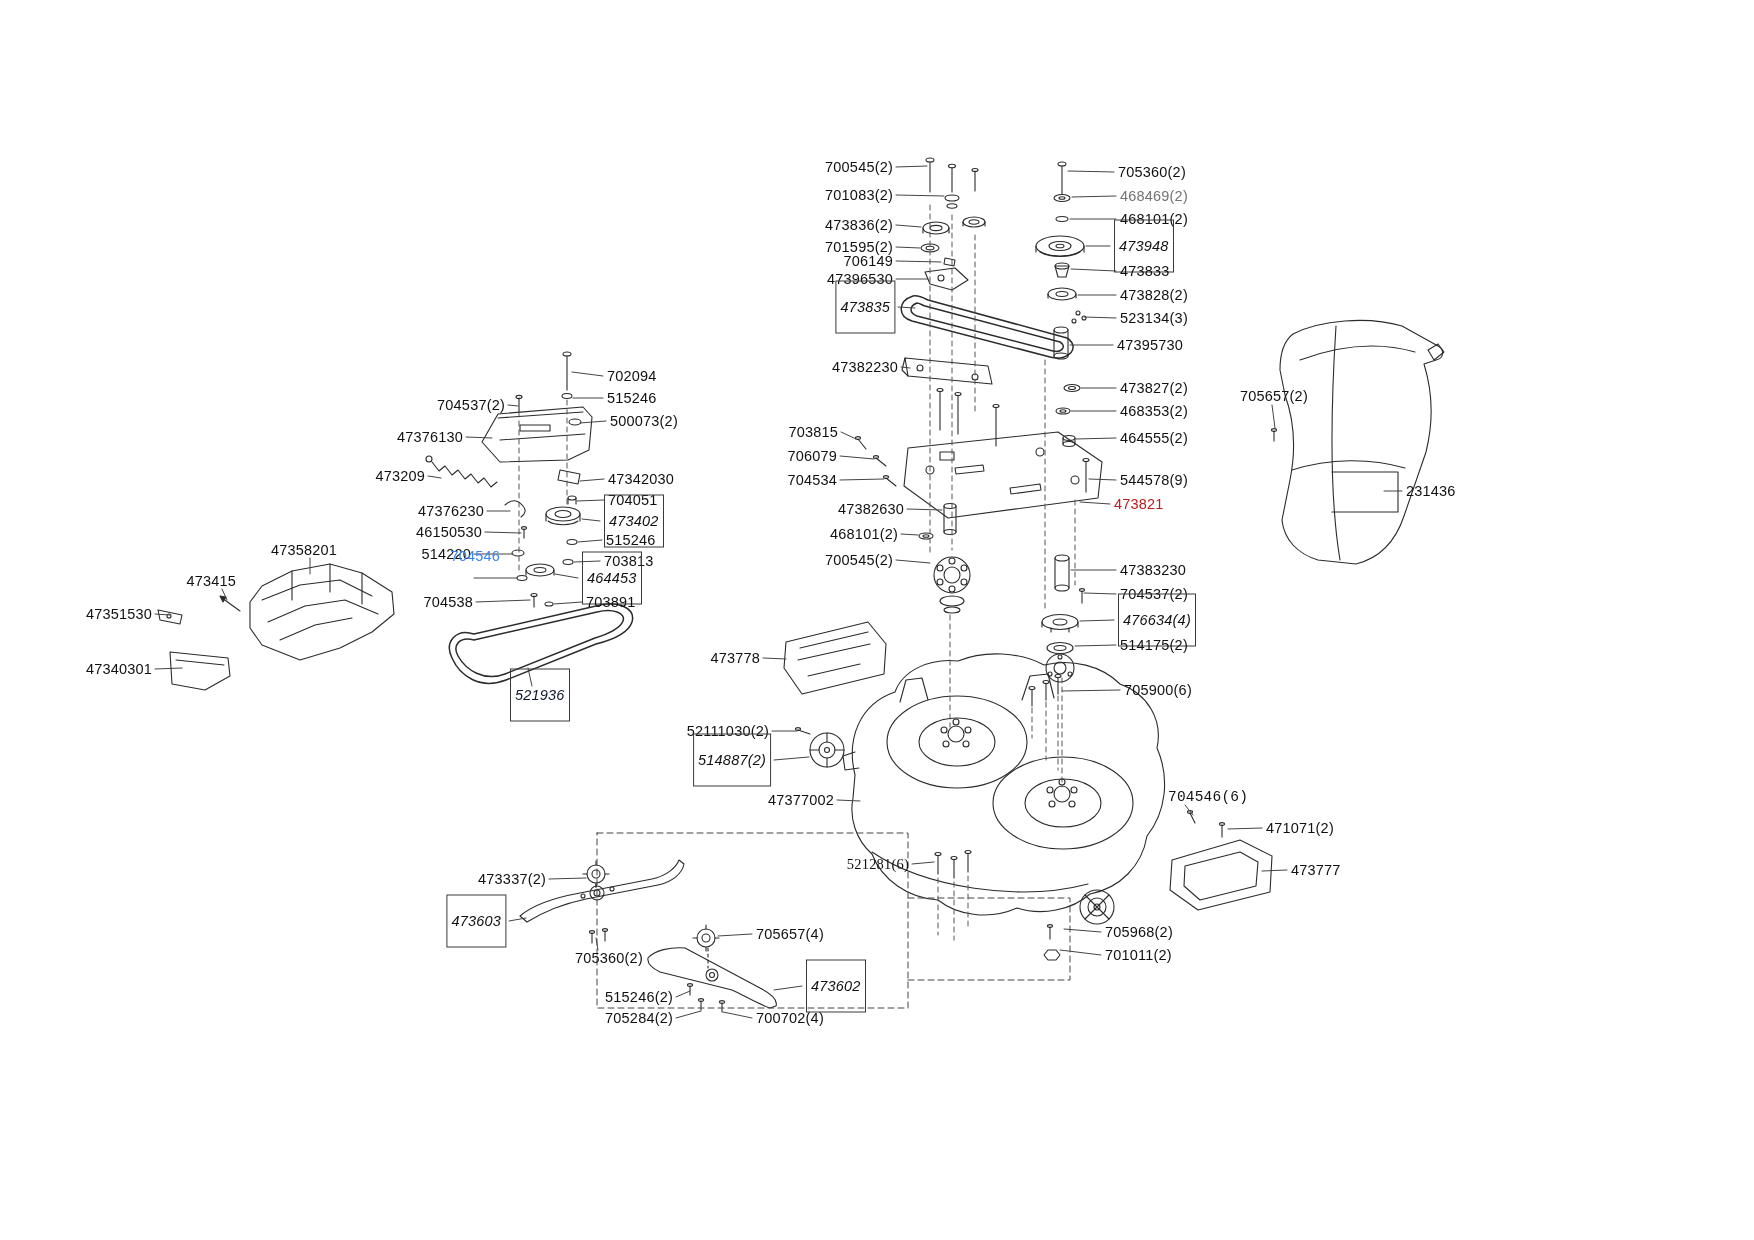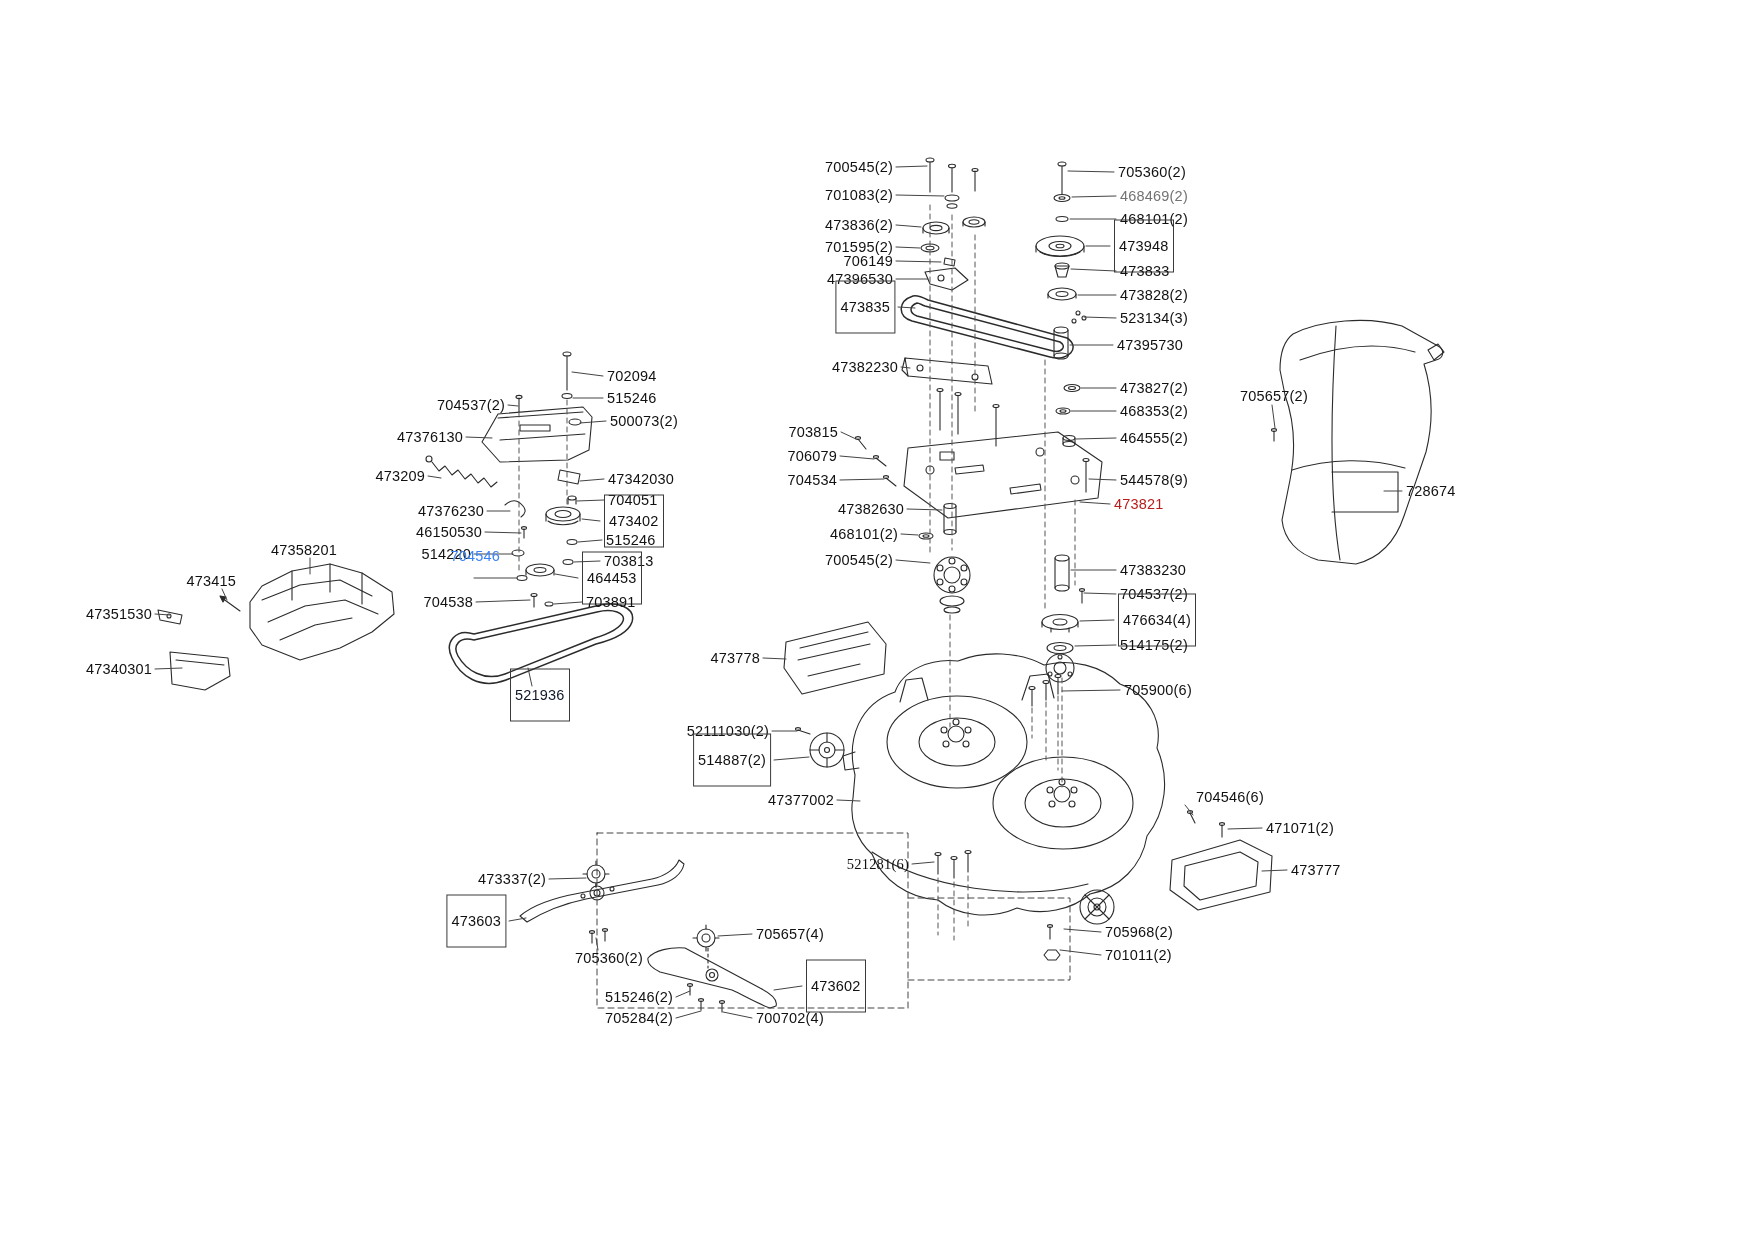--- a/index.html
+++ b/index.html
@@ -18,20 +18,21 @@
     color:#111111;
     white-space:nowrap;
     transform:translate(0,-50%);
     letter-spacing:0.2px;
   }
   .part-label.r{transform:translate(-100%,-50%);}
   .part-label.boxed{
     border:1.3px solid #3a3a3a;
     padding:16px 4px;
     line-height:19px;
+    font-style:italic;
   }
 </style>
 </head>
 <body>
 
 <div class="stage">
 
   <svg width="1754" height="1240" viewBox="0 0 1754 1240" fill="none" stroke="#2b2b2b" stroke-width="1.1" stroke-linejoin="round" stroke-linecap="round">
 
     <g>
@@ -496,21 +497,21 @@
       <div class="part-label" style="left: 1120px; top: 388px; color: rgb(17, 17, 17);">473827(2)</div>
       <div class="part-label" style="left: 1120px; top: 411px; color: rgb(17, 17, 17);">468353(2)</div>
       <div class="part-label" style="left: 1120px; top: 438px; color: rgb(17, 17, 17);">464555(2)</div>
       <div class="part-label" style="left: 1120px; top: 480px; color: rgb(17, 17, 17);">544578(9)</div>
       <div class="part-label" style="left: 1114px; top: 504px; color: #b91c1c;">473821</div>
       <div class="part-label" style="left: 1120px; top: 570px; color: rgb(17, 17, 17);">47383230</div>
       <div class="part-label" style="left: 1120px; top: 594px; color: rgb(17, 17, 17);">704537(2)</div>
       <div class="part-label boxed" style="left: 1118px; top: 620px; color: rgb(17, 17, 17);">476634(4)</div>
       <div class="part-label" style="left: 1120px; top: 645px; color: rgb(17, 17, 17);">514175(2)</div>
       <div class="part-label" style="left: 1124px; top: 690px; color: rgb(17, 17, 17);">705900(6)</div>
-      <div class="part-label" style="left: 1196px; top: 797px; color: rgb(17, 17, 17);">704546(6)</div>
+      <div class="part-label" style="left: 1168px; top: 797px; color: rgb(17, 17, 17); font-family: Liberation Mono, monospace;">704546(6)</div>
       <div class="part-label" style="left: 1266px; top: 828px; color: rgb(17, 17, 17);">471071(2)</div>
       <div class="part-label" style="left: 1291px; top: 870px; color: rgb(17, 17, 17);">473777</div>
       <div class="part-label" style="left: 1105px; top: 932px; color: rgb(17, 17, 17);">705968(2)</div>
       <div class="part-label" style="left: 1105px; top: 955px; color: rgb(17, 17, 17);">701011(2)</div>
       <div class="part-label" style="left: 1240px; top: 396px; color: rgb(17, 17, 17);">705657(2)</div>
-      <div class="part-label" style="left: 1406px; top: 491px; color: rgb(17, 17, 17);">728674</div>
+      <div class="part-label" style="left: 1406px; top: 491px; color: rgb(17, 17, 17);">231436</div>
     </div>
 </div>
 
 </body></html>

